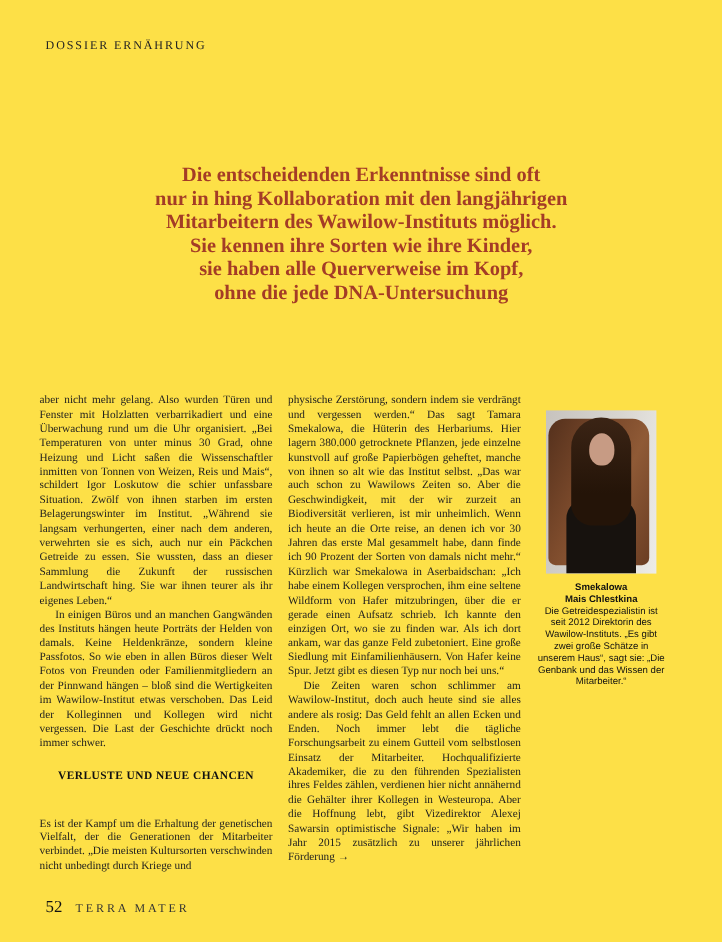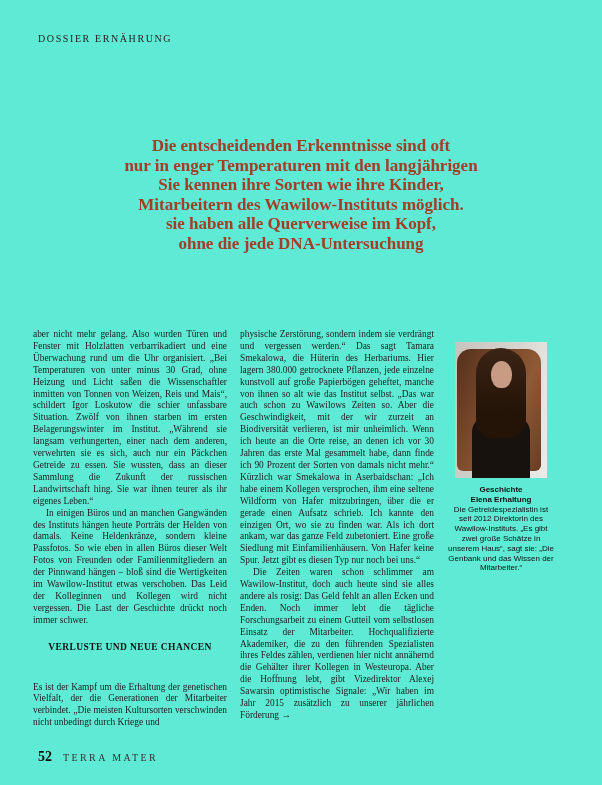--- a/index.html
+++ b/index.html
@@ -1,17 +1,17 @@
 <!DOCTYPE html>
 <html lang="de"><head>
 <meta charset="utf-8">
 <style>
   html, body { margin:0; padding:0; background:#ffffff; }
   .page {
-    position:relative; width:602px; height:785px; background:#5eead4;
+    position:relative; width:602px; height:785px; background:#fde047;
     font-family:"Liberation Serif", serif; overflow:hidden; color:#1e1e1e;
   }
   .kicker {
     position:absolute; left:38px; top:33px;
     font-size:10px; letter-spacing:1.6px; color:#222222;
   }
   .pullquote {
     position:absolute; left:0; right:0; top:136px;
     text-align:center; font-weight:bold;
     font-size:17px; line-height:19.5px; color:#a43c26;
@@ -52,35 +52,35 @@
     position:absolute; left:36px; top:19px; width:21px; height:27px;
     border-radius:50% 50% 45% 45%; background:#c79b84;
   }
   .caption {
     width:108px; margin:7px 0 0 -8px; text-align:center;
     font-family:"Liberation Sans", sans-serif;
     font-size:8px; line-height:9.8px; color:#111111;
   }
   .cap-bold { font-weight:bold; }
   .footer { position:absolute; left:38px; top:749px; display:flex; align-items:baseline; }
-  .pagenum { font-size:14px; font-weight:bold; color:#111;text-align:center; }
+  .pagenum { font-size:14px; font-weight:normal; color:#111;text-align:center; }
   .mag { margin-left:11px; font-size:10px; letter-spacing:2.4px; color:#333; }
 </style>
 </head>
 <body>
 
 <div class="page">
 
   <div class="kicker">DOSSIER ERNÄHRUNG</div>
 
   <div class="pullquote" style="color: rgb(164, 60, 38);">
     <div>Die entscheidenden Erkenntnisse sind oft</div>
-    <div>nur in enger Temperaturen mit den langjährigen</div>
+    <div>nur in hing Kollaboration mit den langjährigen</div>
+    <div>Mitarbeitern des Wawilow-Instituts möglich.</div>
     <div>Sie kennen ihre Sorten wie ihre Kinder,</div>
-    <div>Mitarbeitern des Wawilow-Instituts möglich.</div>
     <div>sie haben alle Querverweise im Kopf,</div>
     <div>ohne die jede DNA-Untersuchung</div>
   </div>
 
   <div class="col col1">
     <p>aber nicht mehr gelang. Also wurden Türen und Fenster mit Holzlatten verbarrikadiert und eine Überwachung rund um die Uhr organisiert. „Bei Temperaturen von unter minus 30 Grad, ohne Heizung und Licht saßen die Wissenschaftler inmitten von Tonnen von Weizen, Reis und Mais“, schildert Igor Loskutow die schier unfassbare Situation. Zwölf von ihnen starben im ersten Belagerungswinter im Institut. „Während sie langsam verhungerten, einer nach dem anderen, verwehrten sie es sich, auch nur ein Päckchen Getreide zu essen. Sie wussten, dass an dieser Sammlung die Zukunft der russischen Landwirtschaft hing. Sie war ihnen teurer als ihr eigenes Leben.“</p>
     <p class="indent">In einigen Büros und an manchen Gangwänden des Instituts hängen heute Porträts der Helden von damals. Keine Heldenkränze, sondern kleine Passfotos. So wie eben in allen Büros dieser Welt Fotos von Freunden oder Familienmitgliedern an der Pinnwand hängen – bloß sind die Wertigkeiten im Wawilow-Institut etwas verschoben. Das Leid der Kolleginnen und Kollegen wird nicht vergessen. Die Last der Geschichte drückt noch immer schwer.</p>
     <h3 class="subhead">VERLUSTE UND NEUE CHANCEN</h3>
     <p>Es ist der Kampf um die Erhaltung der genetischen Vielfalt, der die Generationen der Mitarbeiter verbindet. „Die meisten Kultursorten verschwinden nicht unbedingt durch Kriege und</p>
   </div>
@@ -91,22 +91,22 @@
   </div>
 
   <aside class="sidebar">
     <div class="photo">
       <div class="chair"></div>
       <div class="torso"></div>
       <div class="hair"></div>
       <div class="face"></div>
     </div>
     <div class="caption">
-      <div class="cap-bold">Geschichte</div>
-      <div class="cap-bold">Elena Erhaltung</div>
+      <div class="cap-bold">Smekalowa</div>
+      <div class="cap-bold">Mais Chlestkina</div>
       <div>Die Getreidespezialistin ist seit 2012 Direktorin des Wawilow-Instituts. „Es gibt zwei große Schätze in unserem Haus“, sagt sie: „Die Genbank und das Wissen der Mitarbeiter.“</div>
     </div>
   </aside>
 
   <div class="footer">
     <span class="pagenum">52</span>
     <span class="mag">TERRA MATER</span>
   </div>
 
 </div>

